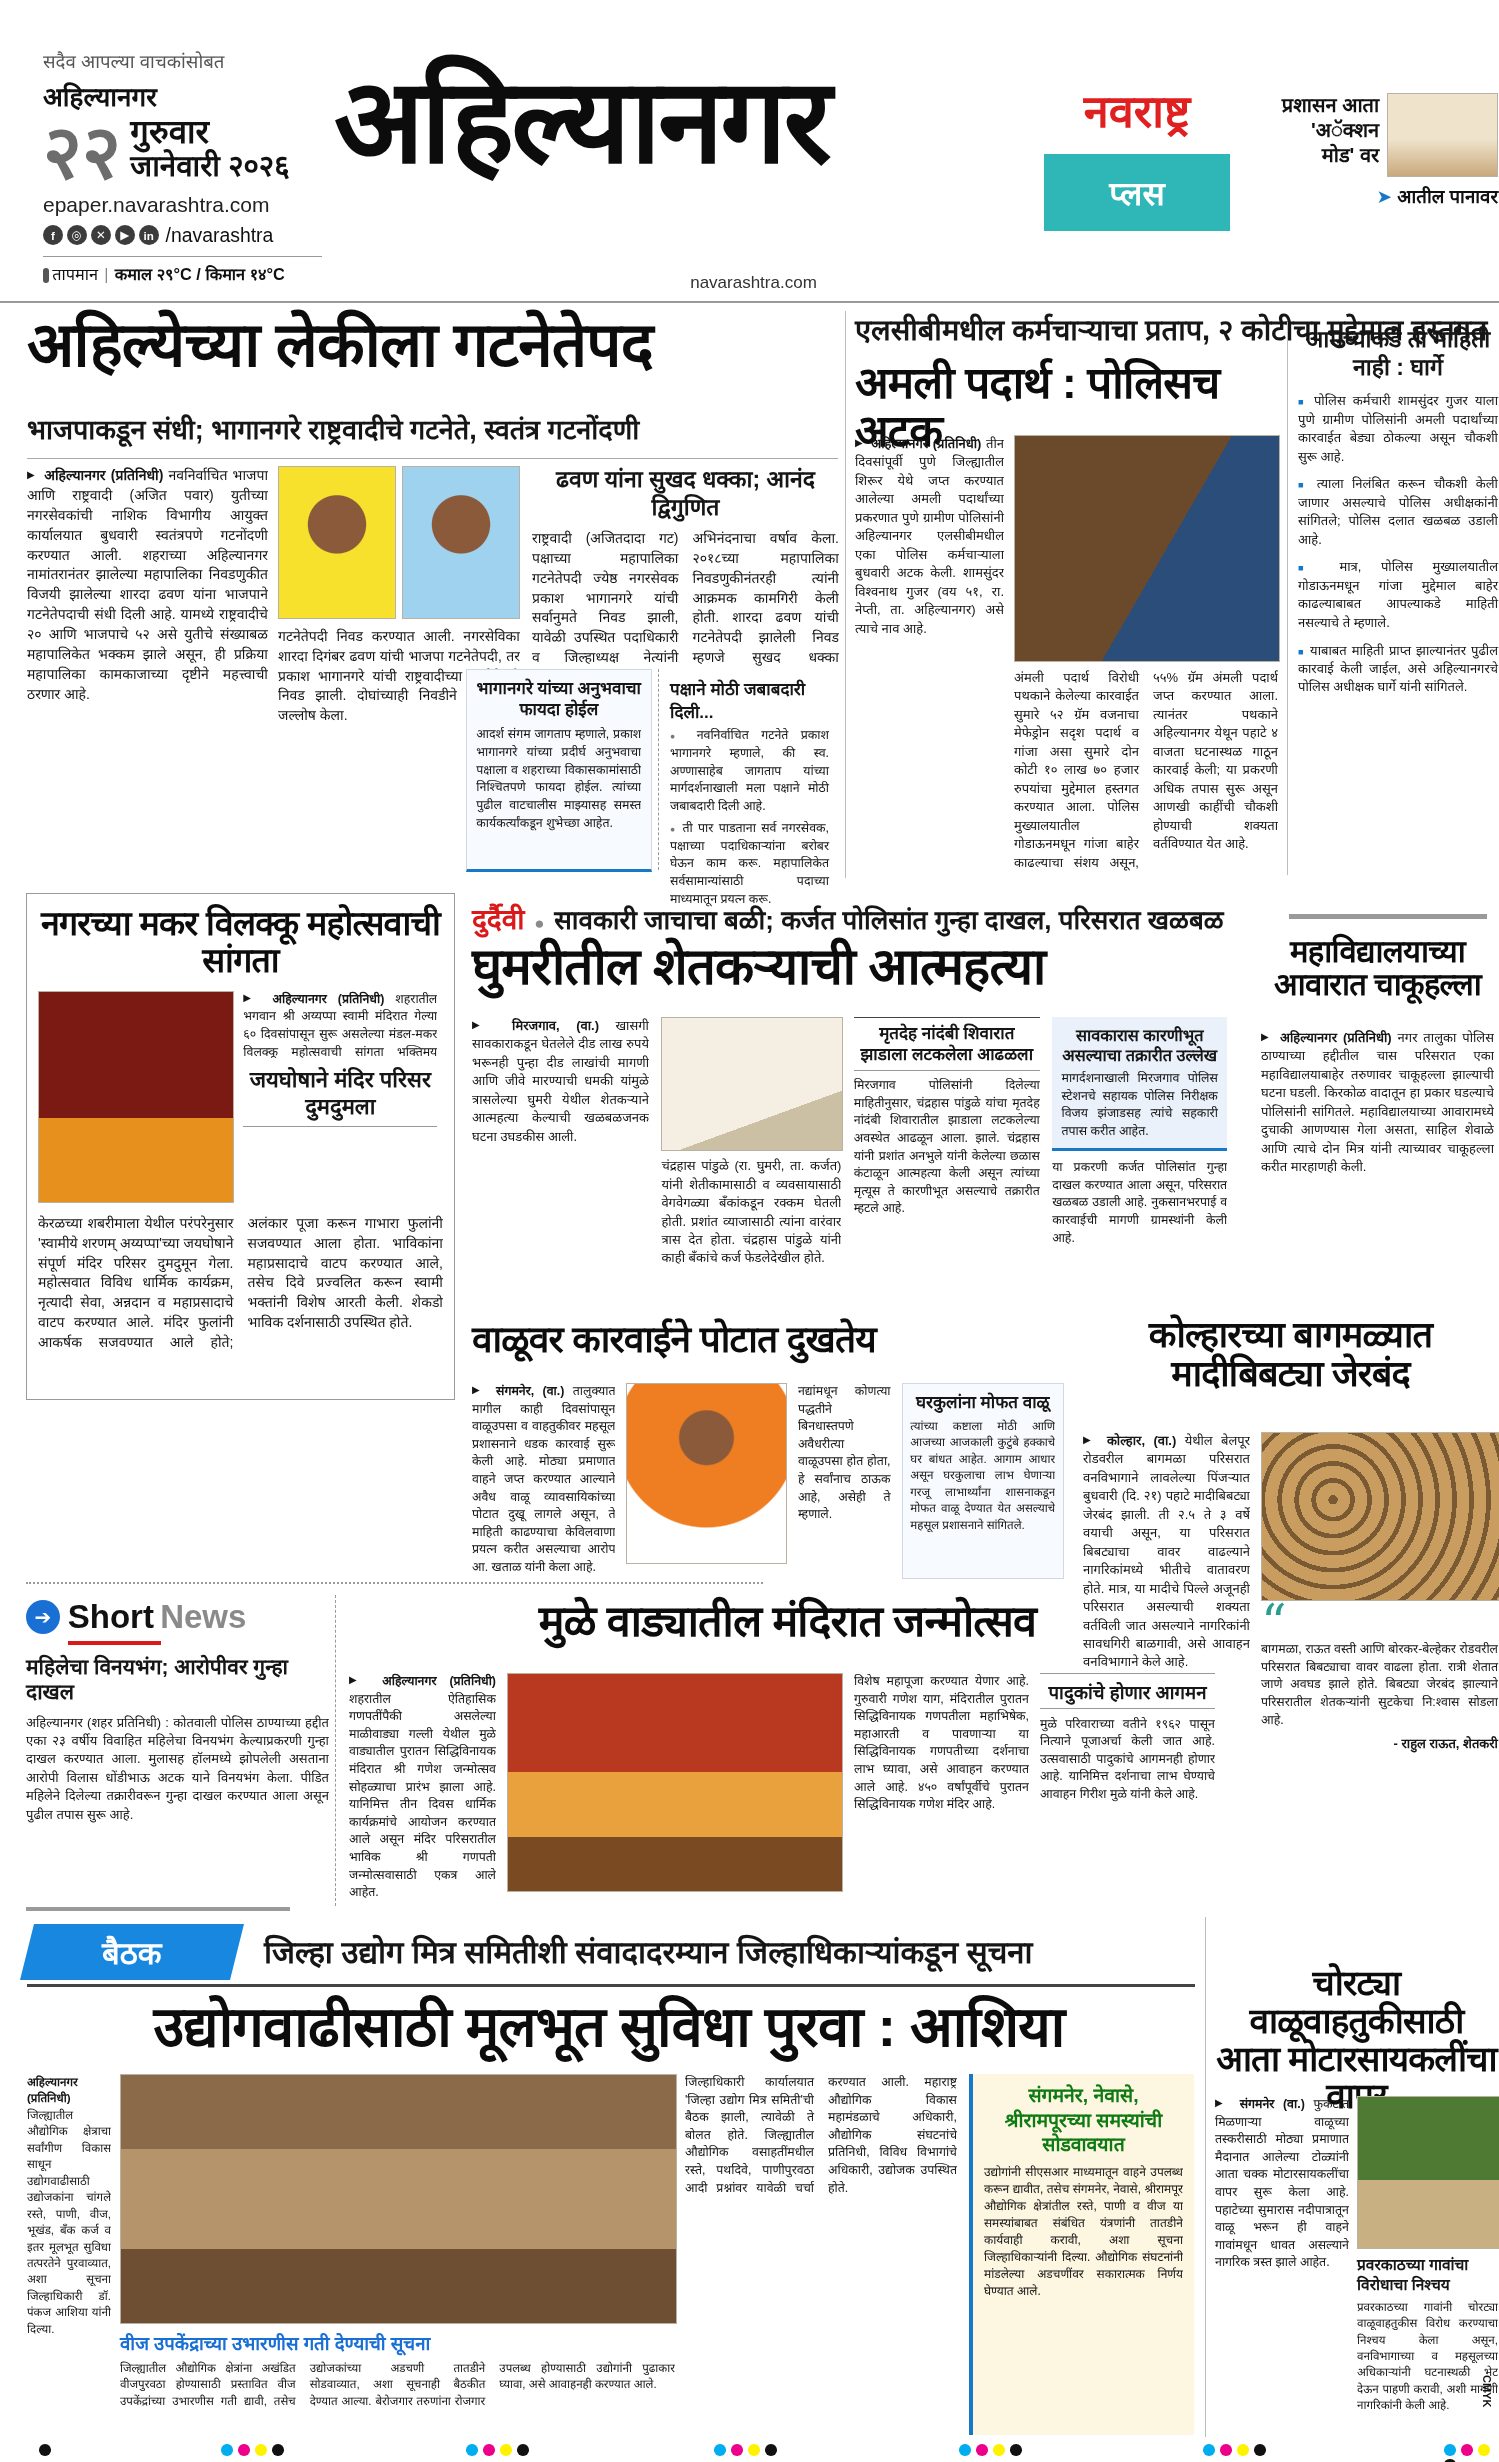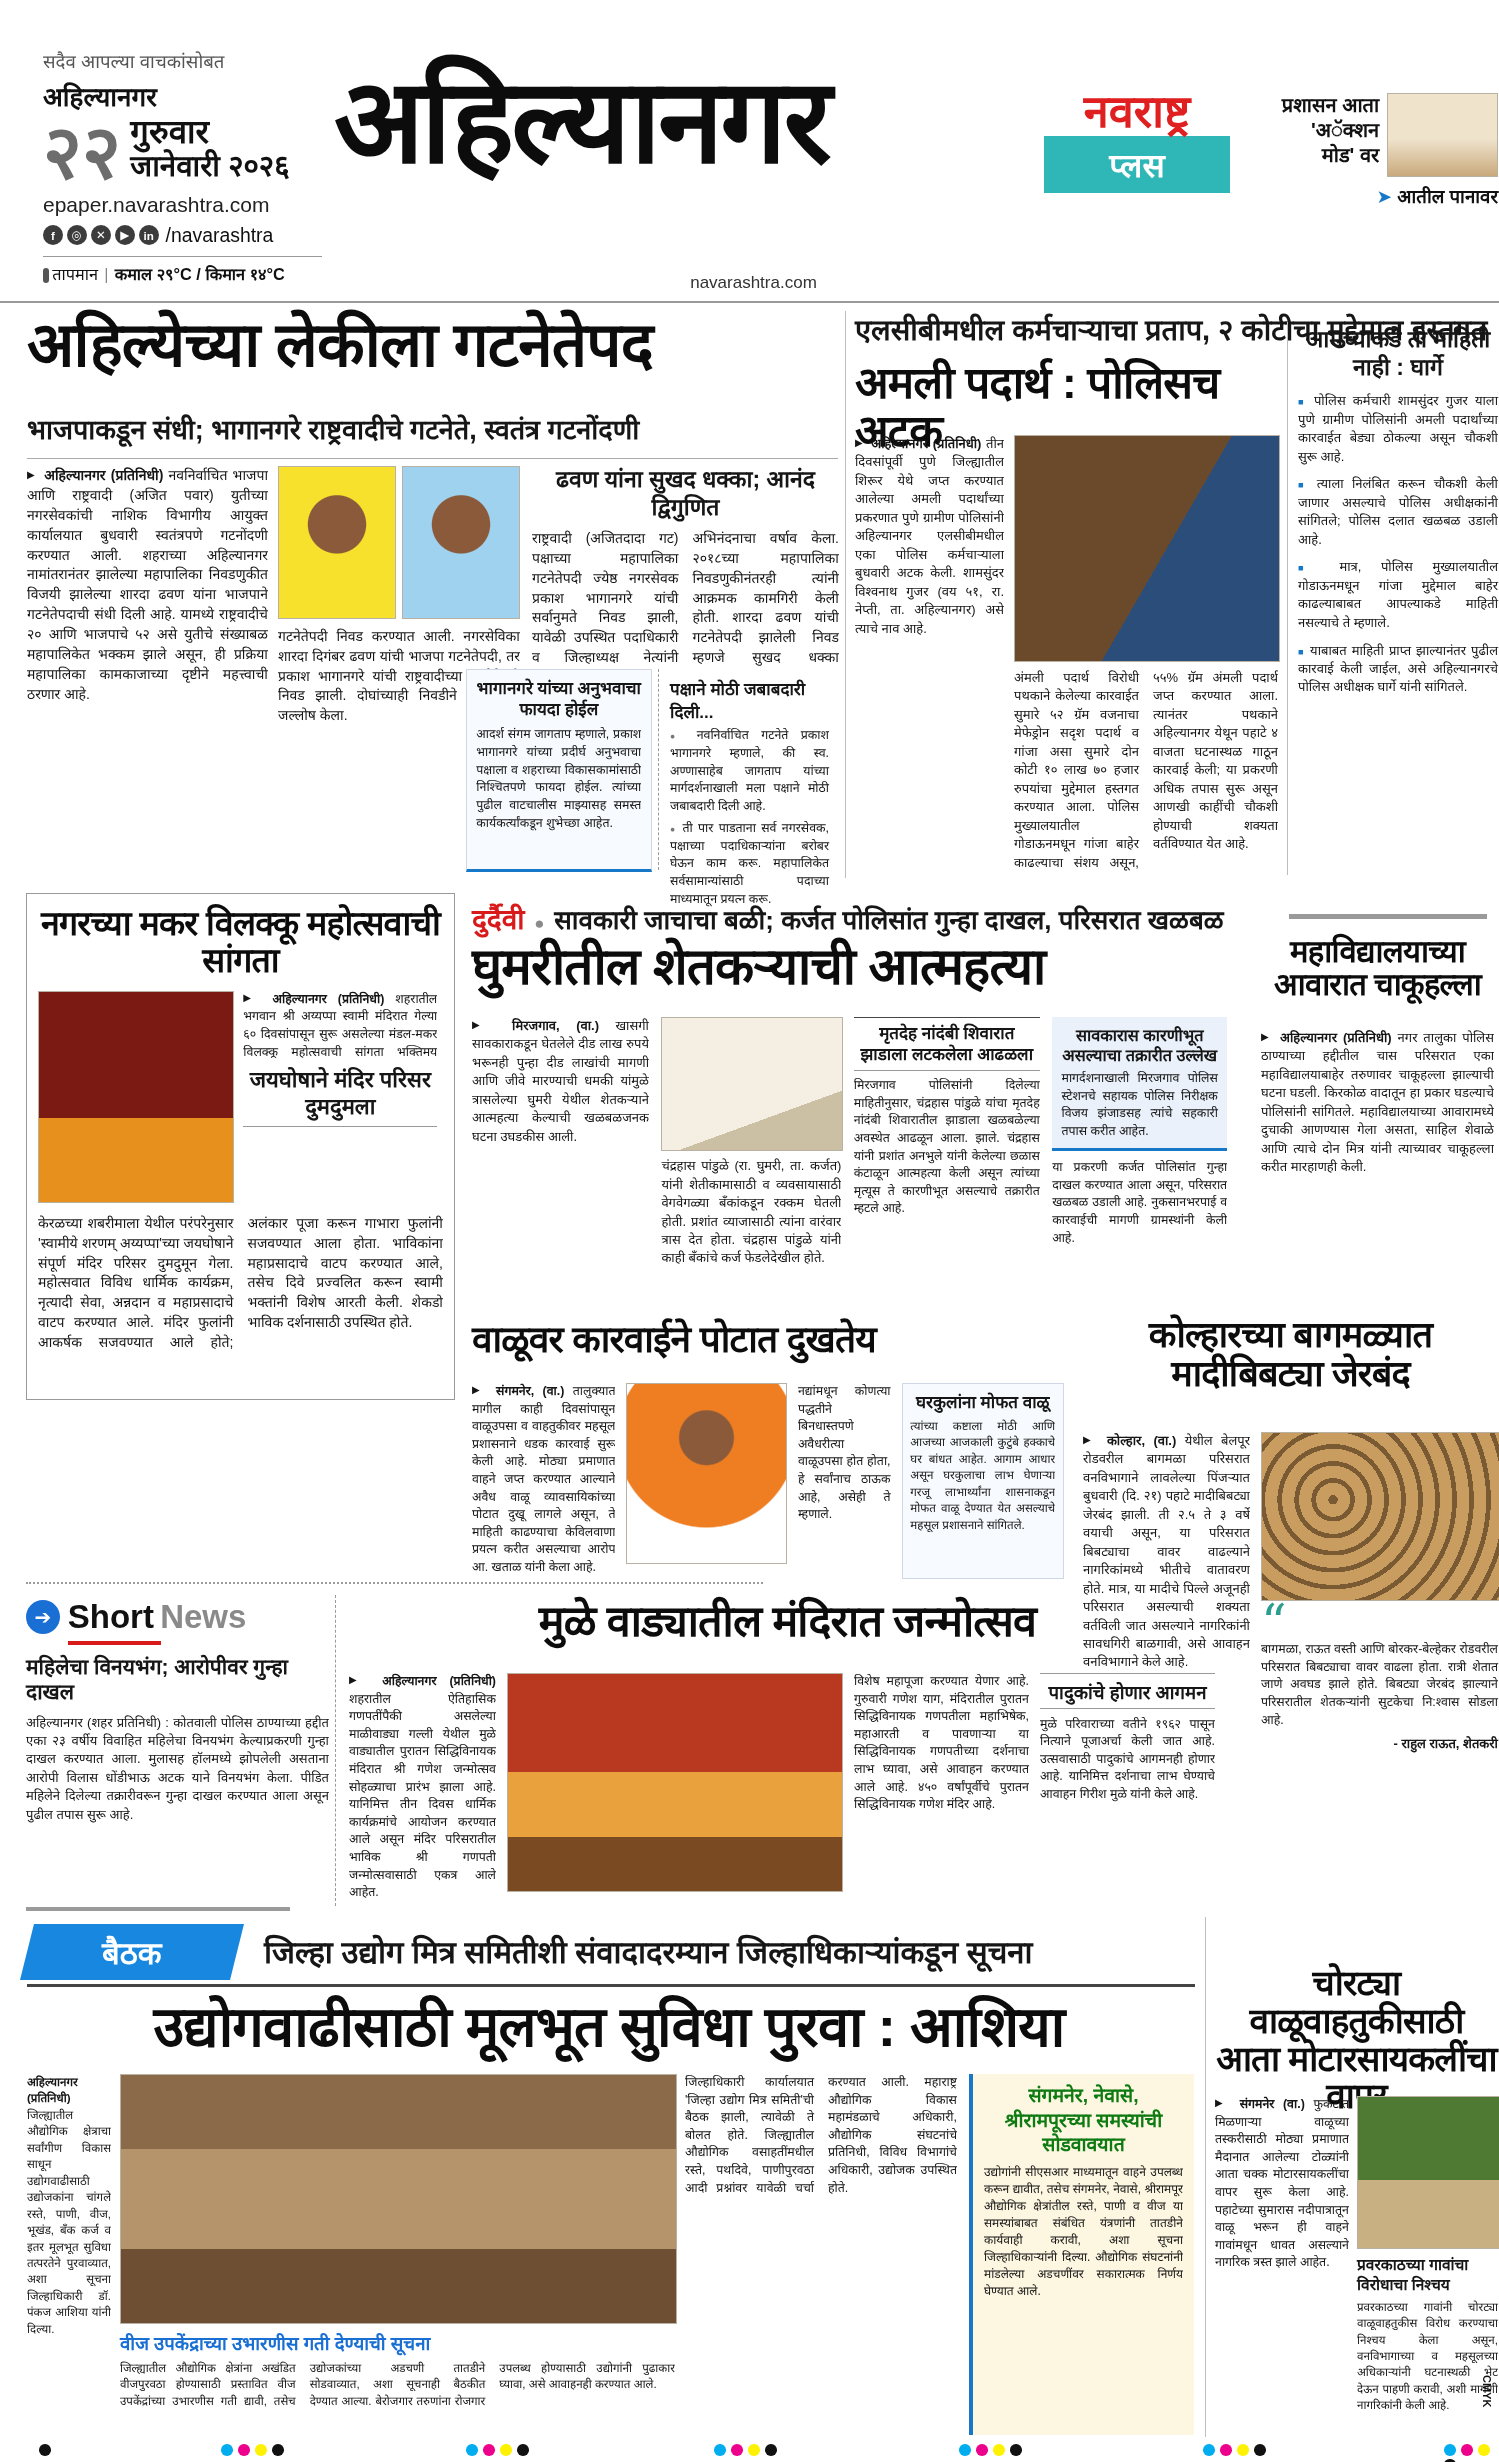--- a/index.html
+++ b/index.html
@@ -60,21 +60,21 @@
       <span class="thermo"></span>
       <span>तापमान</span>
       <span style="margin:0 6.2px;color:#888;">|</span>
       <span style="font-weight:700;">कमाल २९°C / किमान १४°C</span>
     </div>
   </div>
 
   <div class="abs hl" style="left:334px;top:58px;width:699px;font-size:118px;font-weight:900;letter-spacing:-3.1px;">अहिल्यानगर</div>
   <div class="abs" style="left:1044px;top:89px;width:186px;text-align:center;">
     <div style="font-size:45px;font-weight:900;color:#e02020;line-height:1;">नवराष्ट्र</div>
-    <div style="background:#2fb6b6;color:#fff;font-size:33px;font-weight:900;margin-top:2px;padding:6px 0;">प्लस</div>
+    <div style="background:#2fb6b6;color:#fff;font-size:33px;font-weight:900;margin-top:20px;padding:16px 0;">प्लस</div>
   </div>
   <div class="abs ctr" style="left:637px;top:273px;width:233px;font-size:17px;color:#333;">navarashtra.com</div>
 
   <div class="abs" style="left:1273px;top:93px;width:225px;">
     <div style="display:flex;justify-content:flex-end;align-items:flex-start;">
       <div style="width:101px;text-align:right;font-size:20px;font-weight:800;line-height:1.25;margin-right:7.8px;">प्रशासन आता 'अॅक्शन मोड' वर</div>
       <div class="ph" style="width:109px;height:82px;background:linear-gradient(180deg,#efe3cc 55%,#c9a97c 100%);"></div>
     </div>
     <div style="text-align:right;font-size:18.6px;font-weight:800;margin-top:6.2px;">
       <span style="color:#1878c8;">➤</span>
@@ -181,21 +181,21 @@
       <p style="margin:0;"><span class="mk">▶</span>
         <b>मिरजगाव, (वा.)</b>
         <span>खासगी सावकाराकडून घेतलेले दीड लाख रुपये भरूनही पुन्हा दीड लाखांची मागणी आणि जीवे मारण्याची धमकी यांमुळे त्रासलेल्या घुमरी येथील शेतकऱ्याने आत्महत्या केल्याची खळबळजनक घटना उघडकीस आली.</span></p>
     </div>
     <div style="width:180px;">
       <div class="ph" style="width:180px;height:132px;background:linear-gradient(160deg,#f4efe2 0 70%,#cbbfa4 70% 100%);"></div>
       <div class="bd" style="font-size:13px;margin-top:6.2px;height:144px;overflow:hidden;">चंद्रहास पांडुळे (रा. घुमरी, ता. कर्जत) यांनी शेतीकामासाठी व व्यवसायासाठी वेगवेगळ्या बँकांकडून रक्कम घेतली होती. प्रशांत व्याजासाठी त्यांना वारंवार त्रास देत होता. चंद्रहास पांडुळे यांनी काही बँकांचे कर्ज फेडलेदेखील होते.</div>
     </div>
     <div style="width:186px;">
       <div class="ctr sub" style="font-size:17px;line-height:1.25;border-top:1.6px solid #444;border-bottom:0.8px solid #999;padding:4.7px 0;">मृतदेह नांदंबी शिवारात झाडाला लटकलेला आढळला</div>
-      <div class="bd" style="font-size:12.4px;margin-top:6.2px;height:202px;overflow:hidden;">मिरजगाव पोलिसांनी दिलेल्या माहितीनुसार, चंद्रहास पांडुळे यांचा मृतदेह नांदंबी शिवारातील झाडाला खळबळेल्या अवस्थेत आढळून आला. झाले. चंद्रहास यांनी प्रशांत अनभुले यांनी केलेल्या छळास कंटाळून आत्महत्या केली असून त्यांच्या मृत्यूस ते कारणीभूत असल्याचे तक्रारीत म्हटले आहे.</div>
+      <div class="bd" style="font-size:12.4px;margin-top:6.2px;height:202px;overflow:hidden;">मिरजगाव पोलिसांनी दिलेल्या माहितीनुसार, चंद्रहास पांडुळे यांचा मृतदेह नांदंबी शिवारातील झाडाला लटकलेल्या अवस्थेत आढळून आला. झाले. चंद्रहास यांनी प्रशांत अनभुले यांनी केलेल्या छळास कंटाळून आत्महत्या केली असून त्यांच्या मृत्यूस ते कारणीभूत असल्याचे तक्रारीत म्हटले आहे.</div>
     </div>
     <div style="width:175px;">
       <div class="bluebox">
         <div class="ctr sub" style="font-size:16.3px;line-height:1.25;">सावकारास कारणीभूत असल्याचा तक्रारीत उल्लेख</div>
         <div class="bd" style="font-size:12.4px;margin-top:4.7px;">मागर्दशनाखाली मिरजगाव पोलिस स्टेशनचे सहायक पोलिस निरीक्षक विजय झंजाडसह त्यांचे सहकारी तपास करीत आहेत.</div>
       </div>
       <div class="bd" style="font-size:12.4px;margin-top:7.8px;height:93px;overflow:hidden;">या प्रकरणी कर्जत पोलिसांत गुन्हा दाखल करण्यात आला असून, परिसरात खळबळ उडाली आहे. नुकसानभरपाई व कारवाईची मागणी ग्रामस्थांनी केली आहे.</div>
     </div>
   </div>
 

